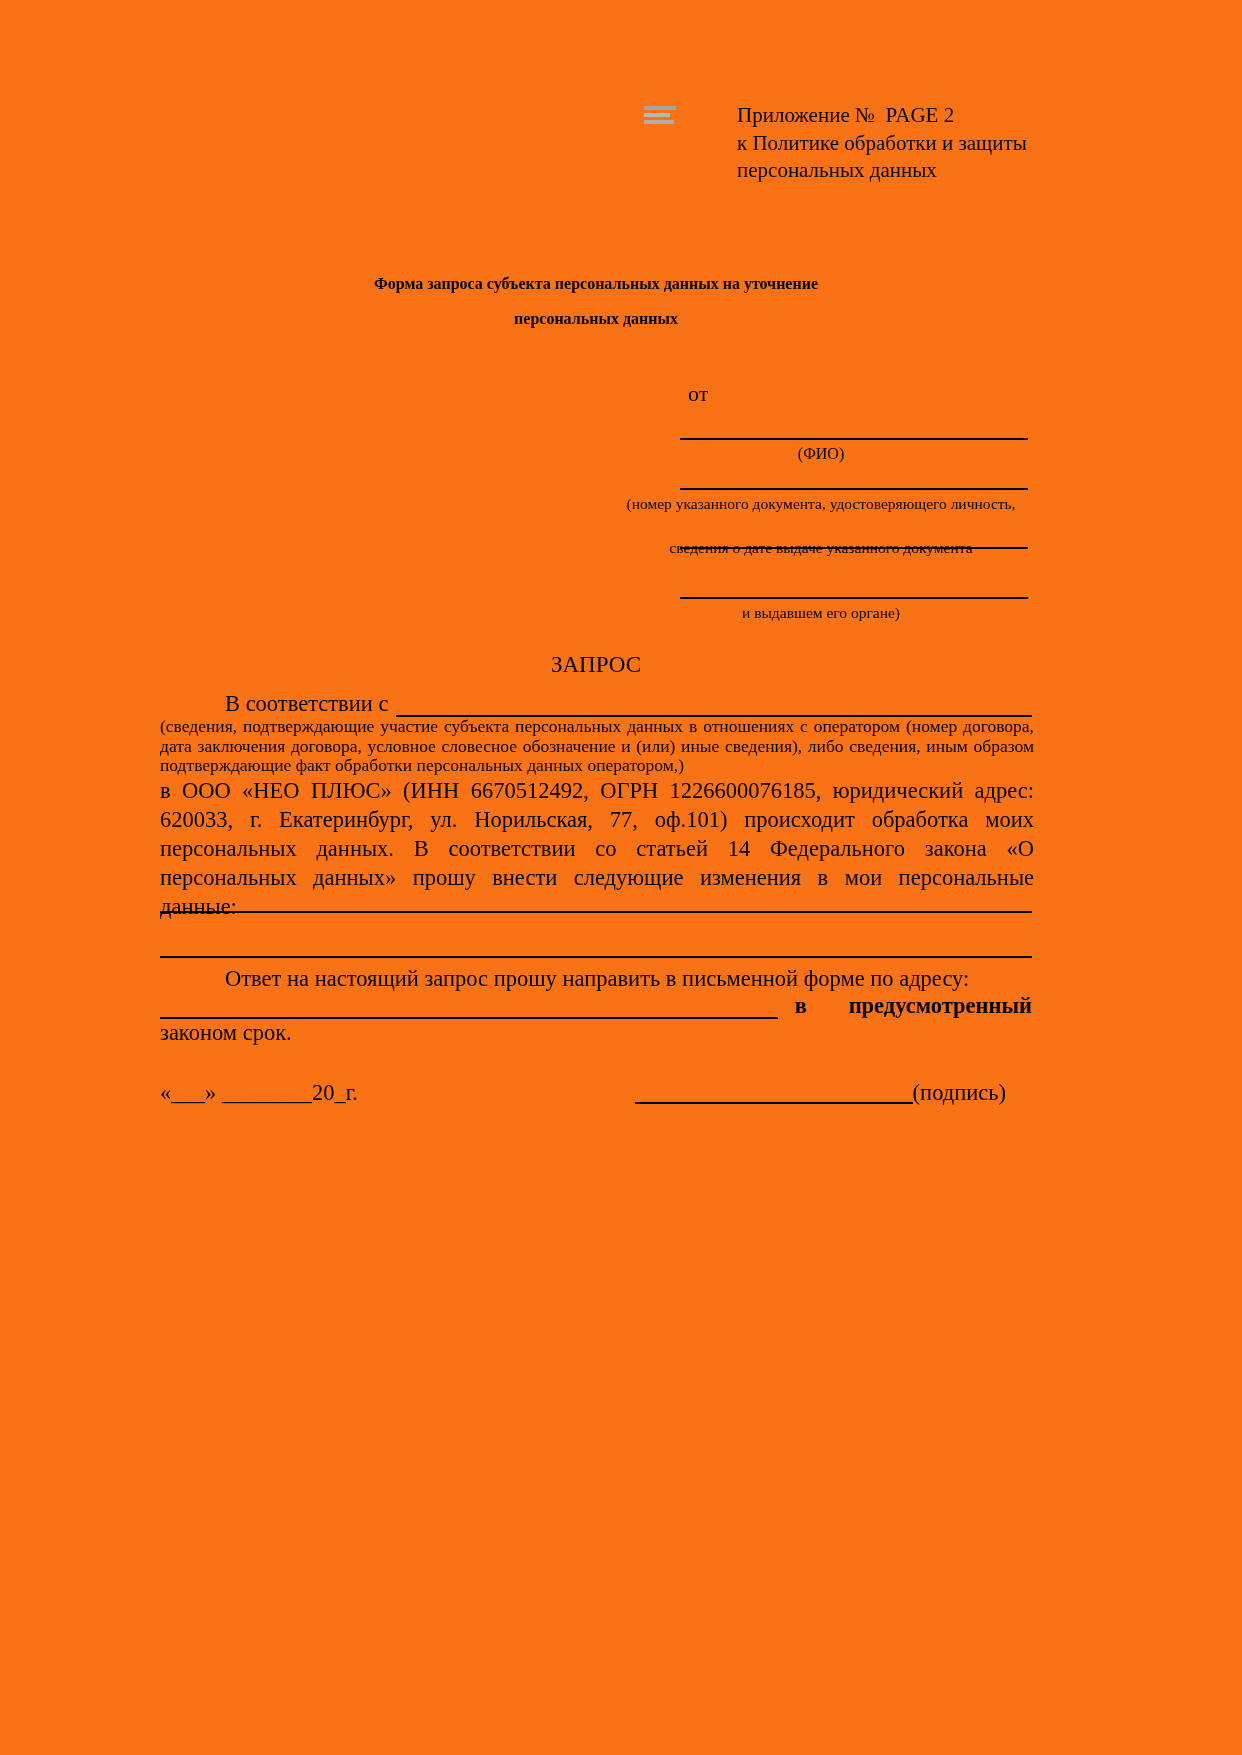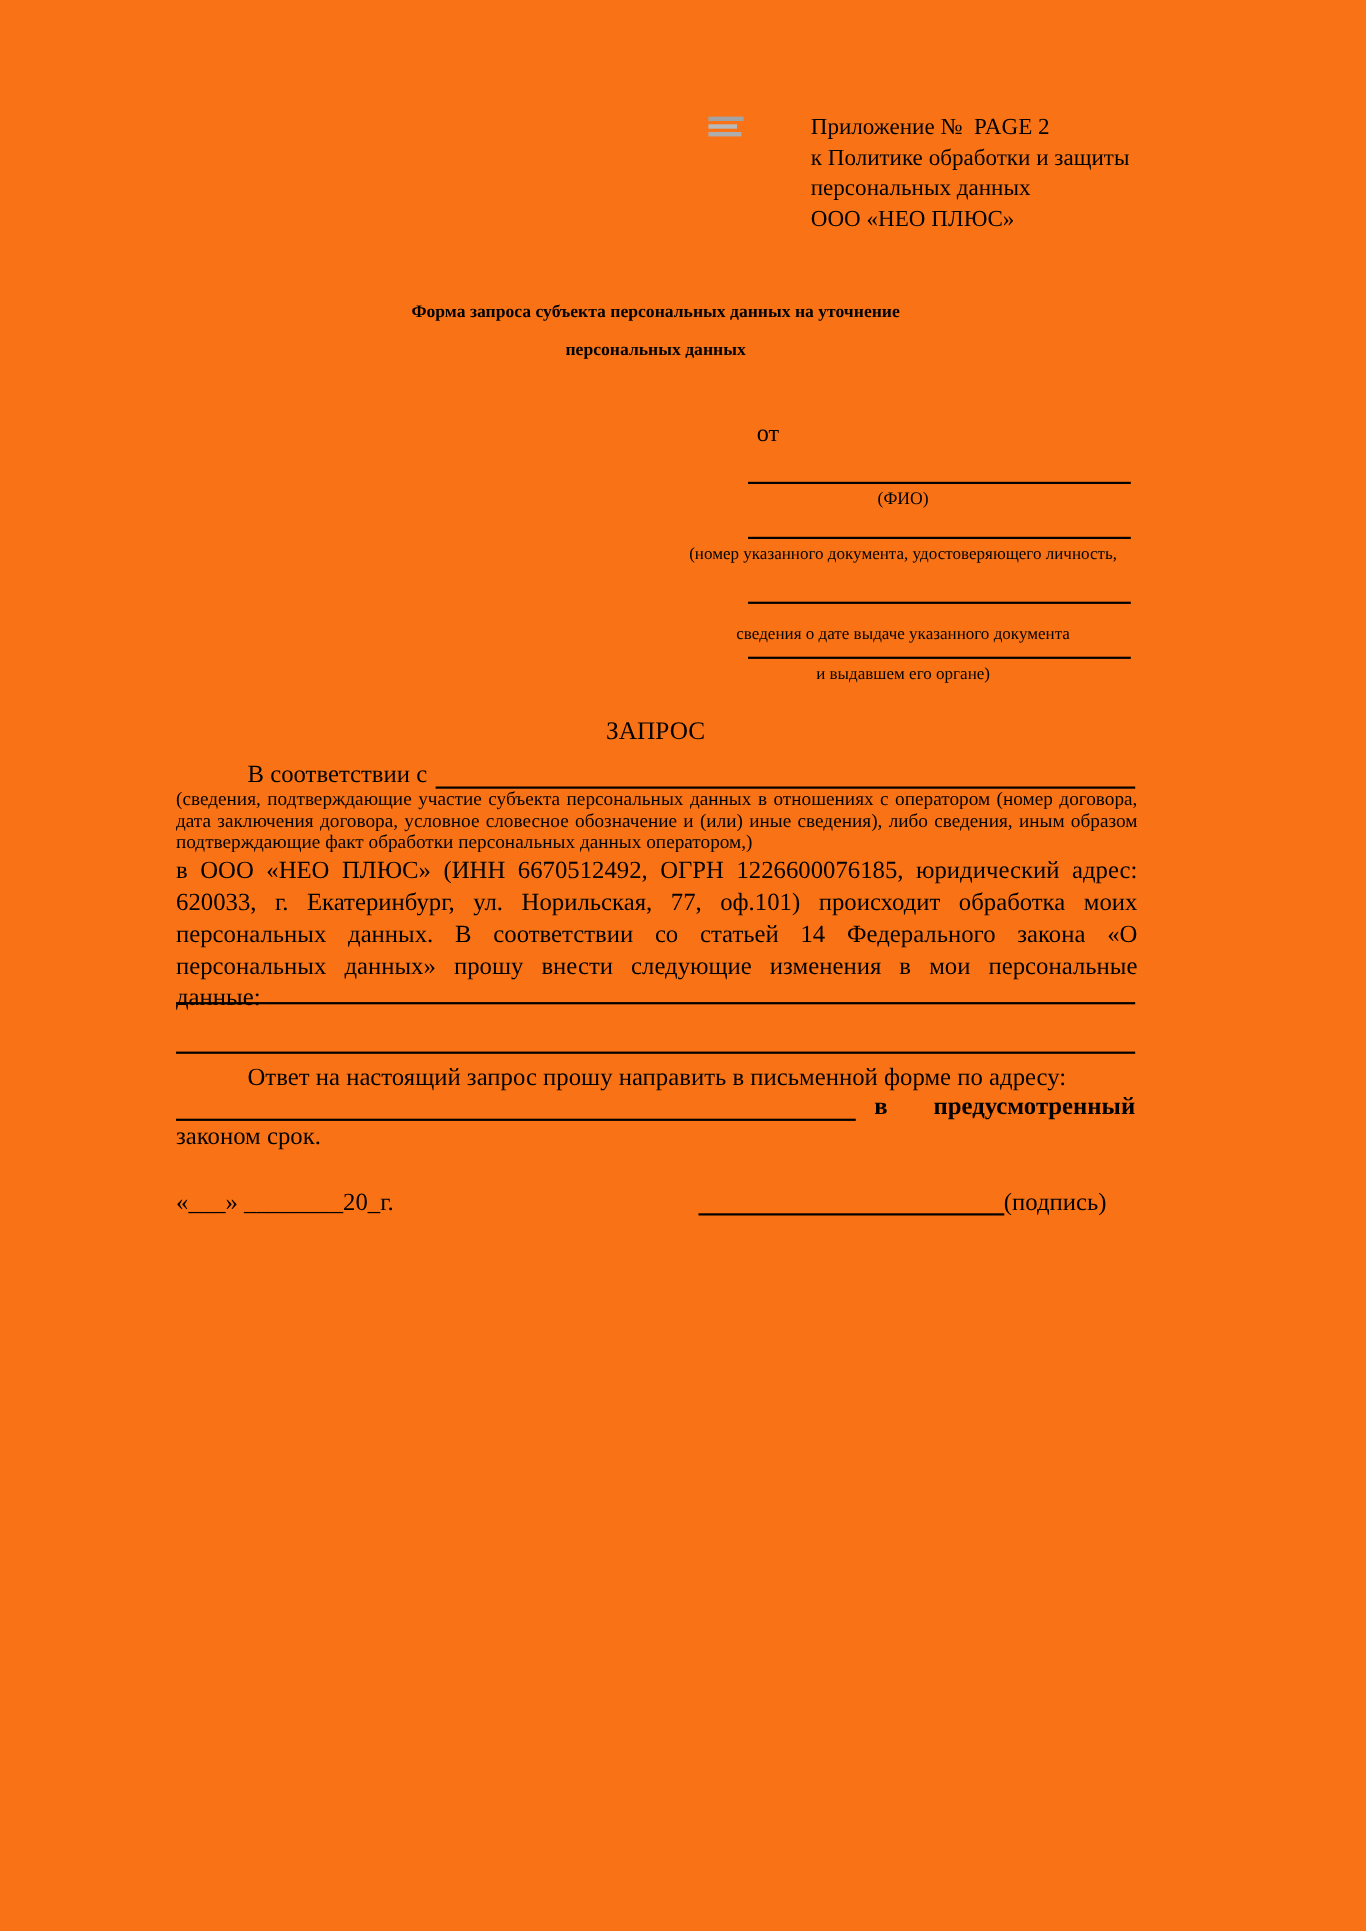--- a/index.html
+++ b/index.html
@@ -24,21 +24,21 @@
          font-weight:bold;font-size:16px;line-height:35px;}
 
   
   .addr{position:absolute;left:610px;top:372px;width:422px;height:270px;}
   .addr-to{font-size:23px;margin-left:50px;}
   .addr-from{font-size:22px;margin-left:78px;margin-top:9px;}
   .fline{position:absolute;left:70px;width:348px;border-top:2px solid #000;}
   .fcap{position:absolute;left:0;width:422px;text-align:center;font-size:15.5px;}
   .fl1{top:66px;}  .fc1{top:73px;font-size:16px;}
   .fl2{top:116px;} .fc2{top:123px;}
-  .fl3{top:175px;} .fc3{top:196px;}
+  .fl3{top:175px;} .fc3{top:167px;}
   .fl4{top:225px;} .fc4{top:232px;}
 
   
   .zapros{position:absolute;left:160px;top:652px;width:872px;text-align:center;font-size:23px;}
   .sootv{position:absolute;left:160px;top:689px;width:872px;font-size:22.5px;
          display:flex;align-items:flex-end;}
   .sootv-text{padding-left:65px;white-space:nowrap;}
   .sootv-line{flex:1;border-bottom:2px solid #000;margin-left:8px;height:26px;}
   .footnote{position:absolute;left:160px;top:717px;width:874px;
             font-size:17.5px;line-height:19.5px;text-align:justify;}
@@ -49,39 +49,38 @@
 
   
   .otvet{position:absolute;left:160px;top:965px;width:872px;font-size:22.5px;line-height:27px;}
   .otvet-first{text-indent:65px;}
   .otvet-row{display:flex;align-items:flex-end;height:27px;font-weight:bold;}
   .addr-fill{width:618px;border-bottom:2px solid #000;height:24px;}
   .predus{margin-left:auto;word-spacing:36px;white-space:nowrap;}
 
   
   .datesign{position:absolute;left:160px;top:1080px;width:872px;font-size:22.5px;display:flex;}
-  .sig{margin-left:auto;margin-right:26px;display:flex;align-items:center;}
+  .sig{margin-left:auto;margin-right:26px;display:flex;align-items:flex-start;}
   .sig-line{width:278px;border-bottom:2px solid #000;height:22px;}
 </style>
 </head>
 <body>
 
 <div class="page">
 
   <div class="marker">
     <div class="bar"></div>
       <div class="bar"></div>
       <div class="bar"></div>
   </div>
 
   <div class="hdr">
     <div class="pre">Приложение №  PAGE 2</div>
     <div class="pre">к Политике обработки и защиты</div>
     <div class="pre">персональных данных</div>
-    <div class="pre">ООО «НЕО ПЛЮС»</div>
   </div>
 
   <div class="title">
     <div>Форма запроса субъекта персональных данных на уточнение</div>
     <div>персональных данных</div>
   </div>
 
   <div class="addr">
     <div class="addr-from">от</div>
 

